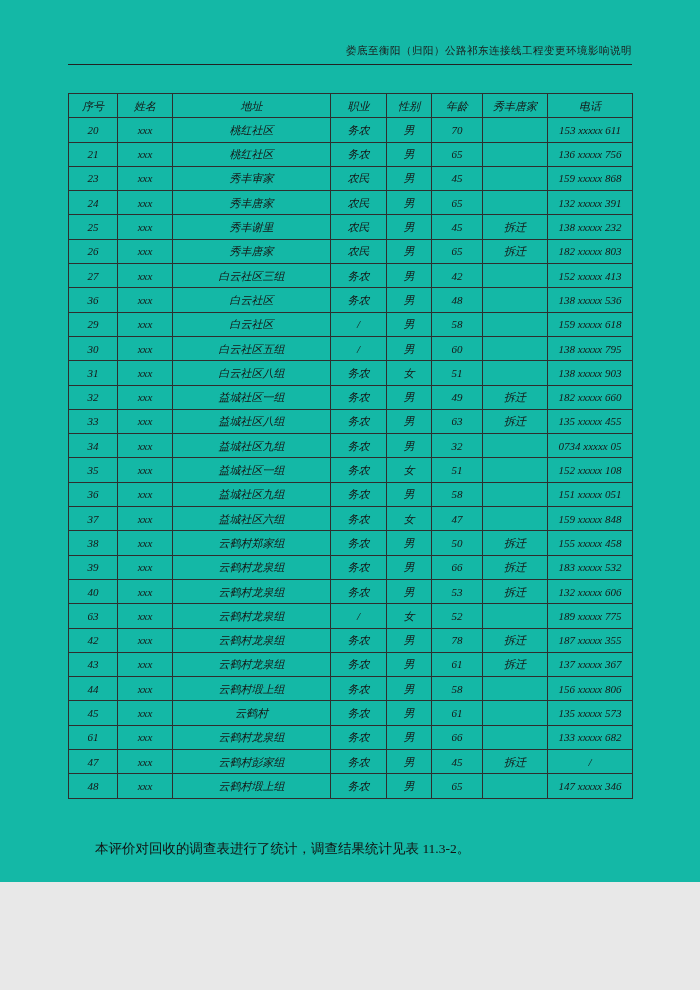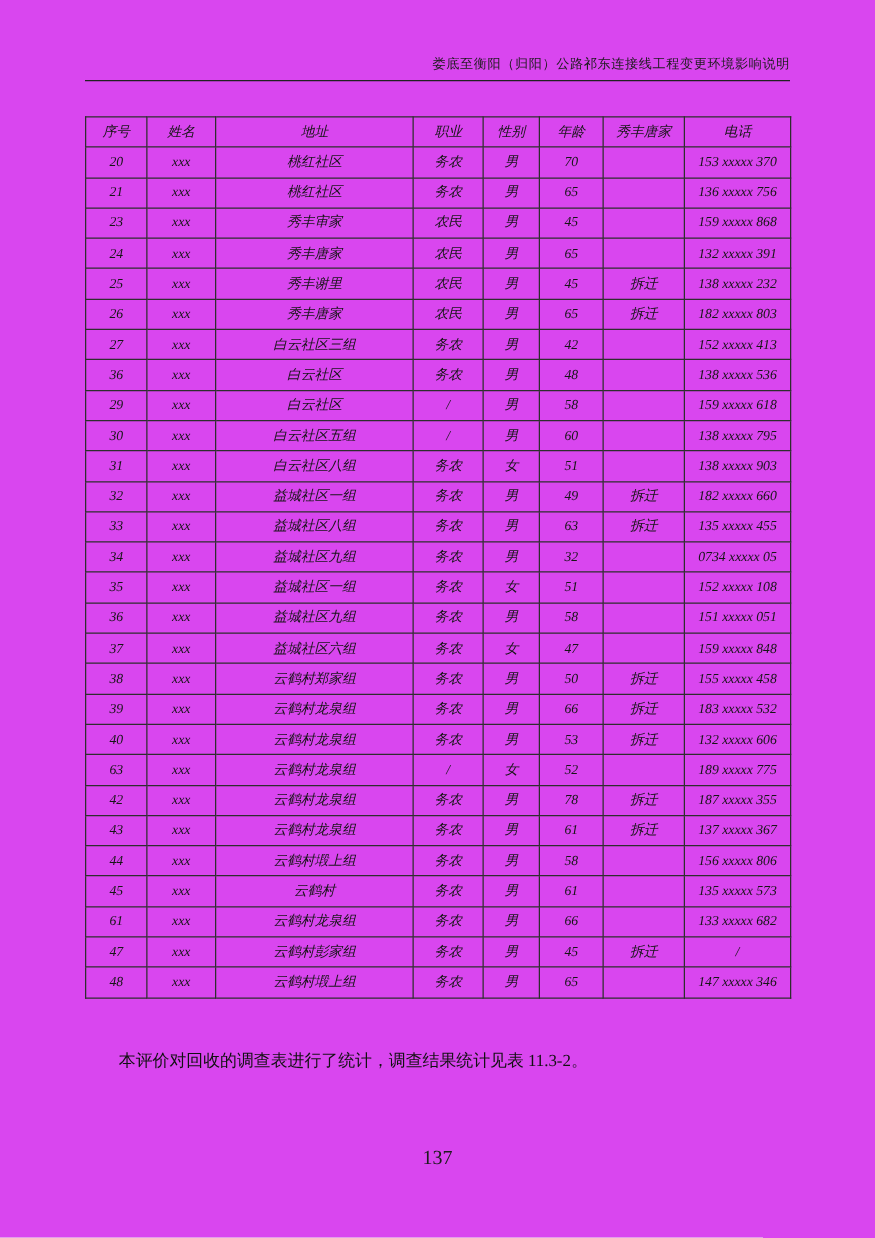--- a/index.html
+++ b/index.html
@@ -3,23 +3,23 @@
 <meta charset="utf-8">
 <style>
   html, body {
     margin: 0;
     padding: 0;
     background: #e8e8e8;
   }
   .page {
     position: relative;
     width: 700px;
-    height: 990px;
+    height: 882px;
     margin: 0 auto;
-    background: #d946ef;
+    background: #14b8a6;
     font-family: "Liberation Serif", "DejaVu Serif", serif;
     color: #161616;
     overflow: hidden;
   }
   .running-header {
     position: absolute;
     top: 44px;
     left: 68px;
     right: 68px;
     text-align: right;
@@ -114,21 +114,21 @@
     </thead>
     <tbody>
         <tr>
           <td>20</td>
           <td>xxx</td>
           <td>桃红社区</td>
           <td>务农</td>
           <td>男</td>
           <td>70</td>
           <td></td>
-          <td>153 xxxxx 370</td>
+          <td>153 xxxxx 611</td>
         </tr>
         <tr>
           <td>21</td>
           <td>xxx</td>
           <td>桃红社区</td>
           <td>务农</td>
           <td>男</td>
           <td>65</td>
           <td></td>
           <td>136 xxxxx 756</td>

